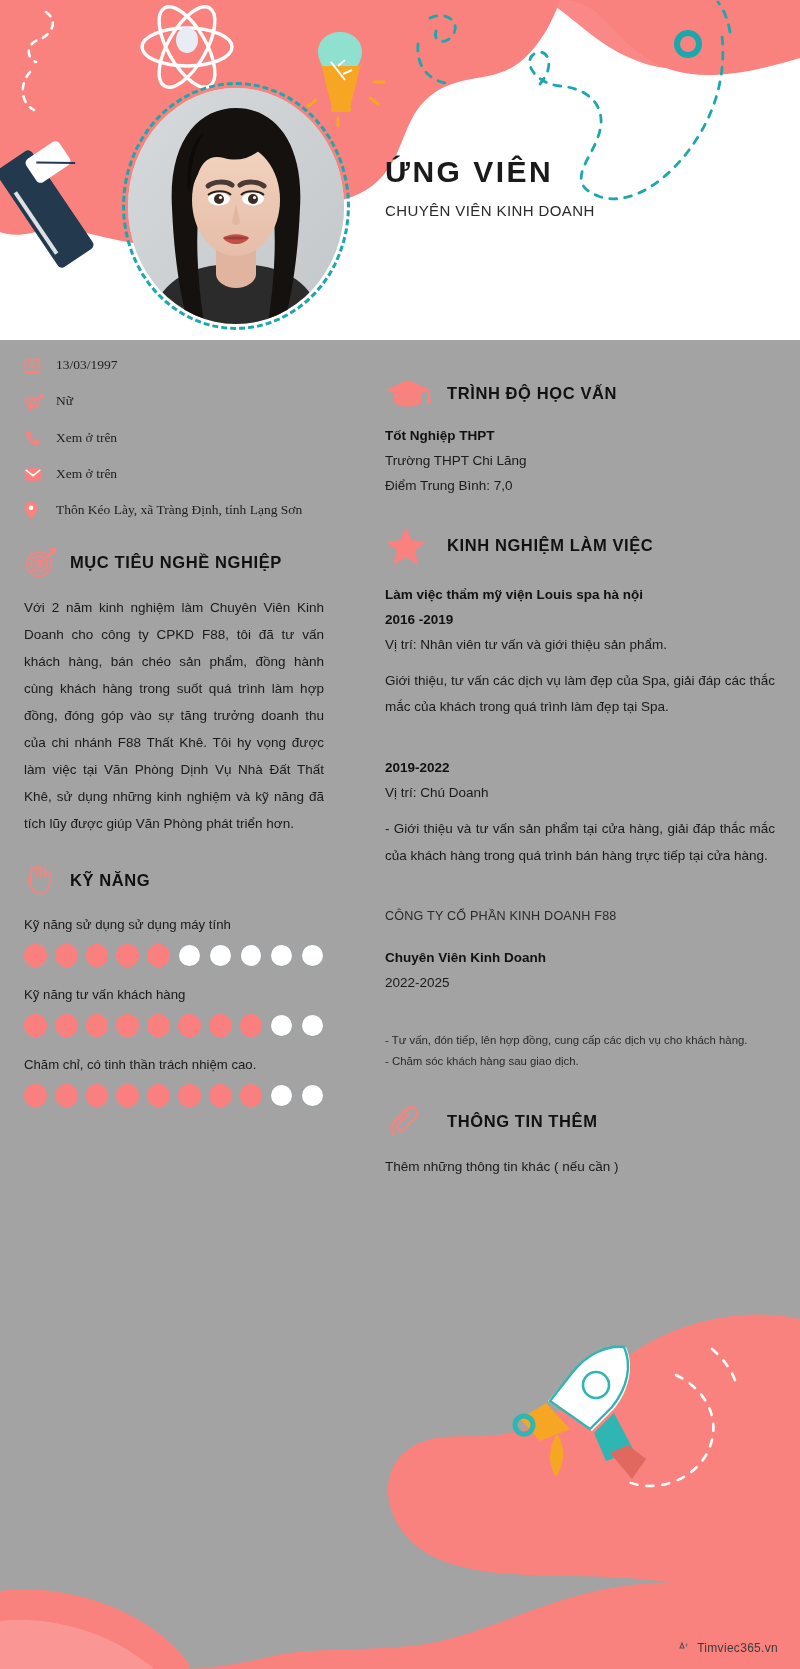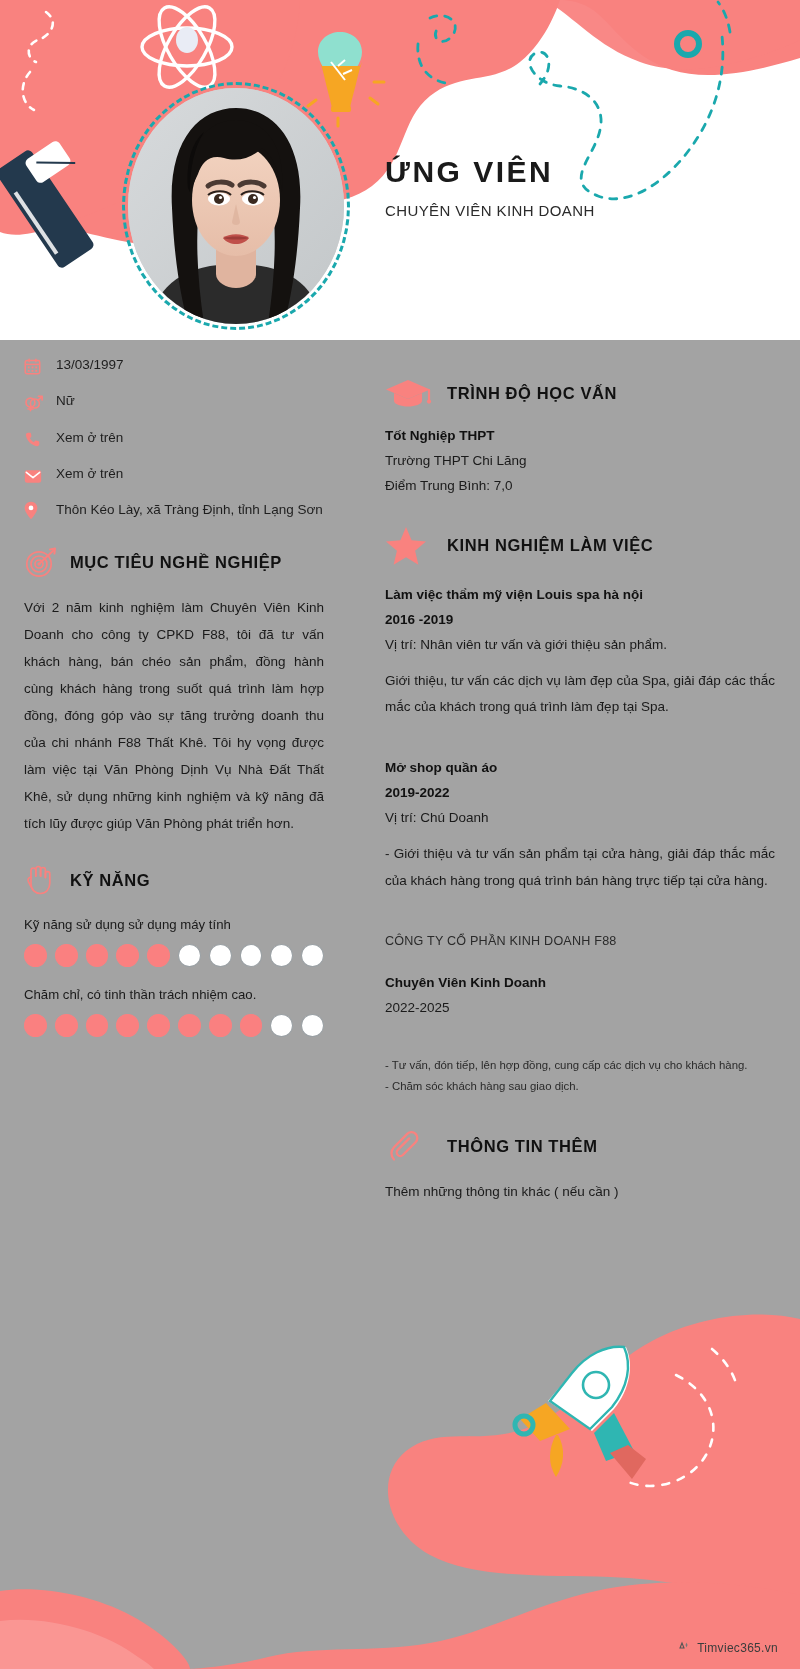--- a/index.html
+++ b/index.html
@@ -85,22 +85,23 @@
   .right-col {
     position: absolute;
     left: 385px;
     top: 352px;
     width: 390px;
   }
 
   
   .contact-row {
     display: flex;
-    align-items: flex-end;
+    align-items: center;
     margin-bottom: 16px;
+    font-family: Liberation Serif, serif;
   }
   .contact-ico {
     width: 26px;
     min-width: 26px;
     display: flex;
     justify-content: flex-start;
     align-items: flex-start;
     padding-top: 1px;
   }
   .contact-txt {
@@ -451,20 +452,35 @@
         <span class="dot on"></span>
         <span class="dot on"></span>
         <span class="dot"></span>
         <span class="dot"></span>
         <span class="dot"></span>
         <span class="dot"></span>
         <span class="dot"></span>
       </div>
     </div>
 
+    <div>
+      <div class="skill-label">Kỹ năng tư vấn khách hàng</div>
+      <div class="dots">
+        <span class="dot on"></span>
+        <span class="dot on"></span>
+        <span class="dot on"></span>
+        <span class="dot on"></span>
+        <span class="dot on"></span>
+        <span class="dot on"></span>
+        <span class="dot on"></span>
+        <span class="dot on"></span>
+        <span class="dot"></span>
+        <span class="dot"></span>
+      </div>
+    </div>
 
     <div>
       <div class="skill-label">Chăm chỉ, có tinh thần trách nhiệm cao.</div>
       <div class="dots">
         <span class="dot on"></span>
         <span class="dot on"></span>
         <span class="dot on"></span>
         <span class="dot on"></span>
         <span class="dot on"></span>
         <span class="dot on"></span>
@@ -505,21 +521,20 @@
     <div class="entry">
       <div class="entry-title">Làm việc thẩm mỹ viện Louis spa hà nội</div>
       <div class="entry-date">2016 -2019</div>
       <div class="entry-sub">Vị trí: Nhân viên tư vấn và giới thiệu sản phẩm.</div>
       <div class="entry-body">Giới thiệu, tư vấn các dịch vụ làm đẹp của Spa, giải đáp các thắc mắc của khách trong quá trình làm đẹp tại Spa.</div>
     </div>
 
     <div class="gap-lg"></div>
 
     <div class="entry">
-      <div class="entry-title">Mở shop quần áo</div>
       <div class="entry-date">2019-2022</div>
       <div class="entry-sub">Vị trí: Chú Doanh</div>
       <div class="entry-body">- Giới thiệu và tư vấn sản phẩm tại cửa hàng, giải đáp thắc mắc của khách hàng trong quá trình bán hàng trực tiếp tại cửa hàng.</div>
     </div>
 
     <div class="gap-lg"></div>
 
     <div class="entry-plain">CÔNG TY CỔ PHẦN KINH DOANH F88</div>
 
     <div class="gap-md"></div>

